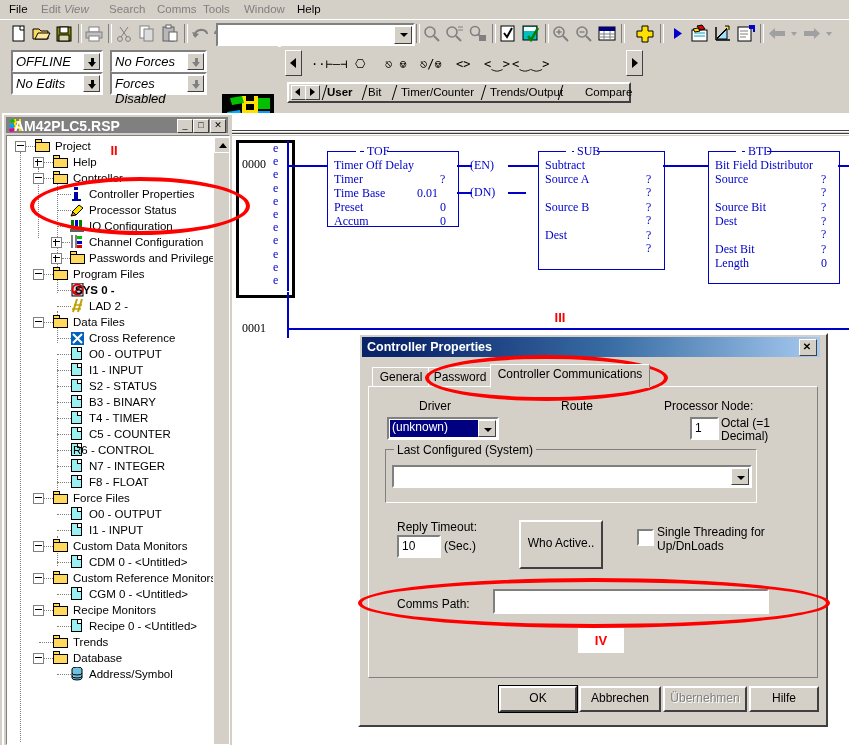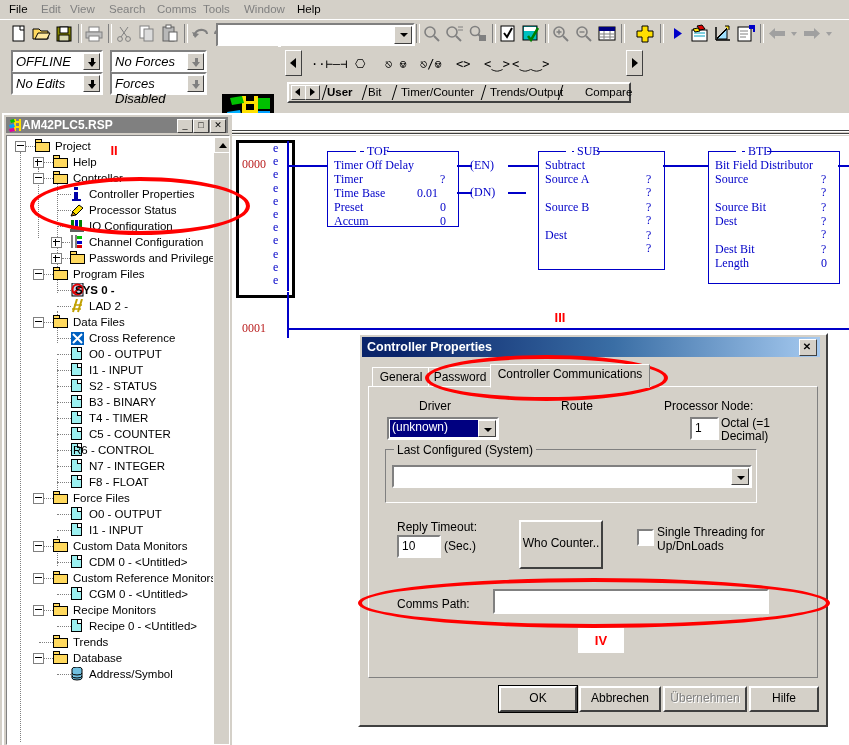--- a/index.html
+++ b/index.html
@@ -55,21 +55,21 @@
   .ins{position:absolute;top:11px;height:14px;color:#000;font-size:12px;font-family:"DejaVu Sans Mono",monospace;}
   .tabstrip{position:absolute;left:6px;top:36px;width:340px;height:17px;background:#d4d0c8;}
   .tabitem{position:absolute;top:0;height:17px;line-height:16px;font-size:11.5px;white-space:nowrap;}
   .tabitem.sel{font-weight:bold;}
   .tabsep{position:absolute;top:1px;width:9px;height:15px;}
   .tabsep:before{content:"";position:absolute;left:5px;top:0;width:1px;height:15px;background:#000;transform:skewX(-17deg);}
 
   
   .projwin{position:absolute;left:2px;top:113px;width:228px;height:630px;background:#d4d0c8;}
   .projtitle{position:absolute;left:2px;top:2px;width:222px;height:16px;background:#808080;}
-  .projtitle .t{position:absolute;left:16px;top:1px;color:#fff;font-weight:bold;font-size:12px;}
+  .projtitle .t{position:absolute;left:8px;top:1px;color:#fff;font-weight:bold;font-size:14px;}
   .wbtn{position:absolute;top:2px;width:14px;height:12px;background:#d4d0c8;font-size:9px;line-height:10px;text-align:center;}
   .treearea{position:absolute;left:2px;top:20px;width:222px;height:608px;background:#fff;overflow:hidden;}
   .tsb{position:absolute;right:0;top:0;width:16px;height:608px;background:#d4d0c8;}
   .tsb .btn{position:absolute;left:0;width:16px;height:16px;background:#d4d0c8;}
   .tsb .thumb{position:absolute;left:0;top:16px;width:16px;height:662px;background:#d4d0c8;}
   .upar{position:absolute;left:4px;top:5px;width:0;height:0;border-left:4px solid transparent;border-right:4px solid transparent;border-bottom:5px solid #000;}
   .node{position:absolute;height:16px;line-height:16px;white-space:nowrap;font-size:11.5px;}
   .nlab{position:absolute;left:19px;top:0;}
   .pm{position:absolute;width:9px;height:9px;background:#fff;border:1px solid #808080;top:3px;}
   .pm:before{content:"";position:absolute;left:1px;top:3px;width:7px;height:1px;background:#000;}
@@ -83,21 +83,21 @@
   .doc:after{content:"";position:absolute;right:0;top:0;width:4px;height:4px;background:#fff;border-left:1px solid #000;border-bottom:1px solid #000;box-sizing:border-box;}
 
   
   .ladwin{position:absolute;left:232px;top:113px;width:617px;height:632px;background:#fff;}
   .ladtitle{position:absolute;left:0;top:0;width:617px;height:17px;background:#808080;}
   .ladtitle .t{position:absolute;left:22px;top:1px;color:#fff;font-weight:bold;font-size:11.5px;}
   .ladgrip{position:absolute;left:0;top:17px;width:617px;height:6px;background:#d4d0c8;}
   .ladgrip div{position:absolute;left:0;width:617px;height:1px;}
   .ladcanvas{position:absolute;left:0;top:23px;width:617px;height:609px;background:#fff;overflow:hidden;}
   .rungbox{position:absolute;border:3px solid #000;}
-  .rnum{position:absolute;font-size:12px;color:#b91c1c;font-family:"Liberation Serif",serif;}
+  .rnum{position:absolute;font-size:12px;color:#000000;font-family:"Liberation Serif",serif;}
   .ecol{position:absolute;font-size:12px;color:#0000c8;font-family:"Liberation Serif",serif;}
   .wire{position:absolute;background:#0000c8;}
   .blk{position:absolute;border:1px solid #0000c8;background:#fff;}
   .blktitle{position:absolute;top:-8px;background:#fff;color:#0000c8;font-size:12px;font-family:"Liberation Serif",serif;padding:0 3px;}
   .blkrow{position:absolute;font-size:12px;color:#0000c8;font-family:"Liberation Serif",serif;white-space:nowrap;}
   .coil{position:absolute;font-size:12px;color:#0000c8;font-family:"Liberation Serif",serif;}
 
   
   .dlg{position:absolute;left:358px;top:333px;width:466px;height:390px;background:#d4d0c8;
        border:2px solid;border-color:#fff #404040 #404040 #fff;}
@@ -134,21 +134,21 @@
      font-family:"Liberation Sans",sans-serif;text-align:center;}
 </style>
 </head>
 <body>
 
 <div class="app">
 
   <div class="menubar">
     <div class="mi" style="left:4px;">File</div>
     <div class="mi dim" style="left:36px;">Edit</div>
-    <div class="mi dim" style="left:65px;">View</div>
+    <div class="mi dim" style="left:59px;font-style:italic;">View</div>
     <div class="mi dim" style="left:104px;">Search</div>
     <div class="mi dim" style="left:152px;">Comms</div>
     <div class="mi dim" style="left:198px;">Tools</div>
     <div class="mi dim" style="left:239px;">Window</div>
     <div class="mi" style="left:292px;">Help</div>
   </div>
 
   <div class="tb1">
 
     <div class="tbtn" style="left:7px;">
@@ -875,21 +875,21 @@
             <div class="cbx-tri" style="margin-top:-1px;"></div>
           </div>
       </div>
 
       <div class="fld-lbl" style="left:28px;top:133px;">Reply Timeout:</div>
       <div class="txtbox" style="left:28px;top:148px;width:40px;height:19px;">
         <span class="v">10</span>
       </div>
       <div class="fld-lbl" style="left:75px;top:152px;">(Sec.)</div>
 
-      <div class="btn" style="left:150px;top:133px;width:80px;height:45px;line-height:43px;">Who Counter..</div>
+      <div class="btn" style="left:150px;top:133px;width:80px;height:45px;line-height:43px;">Who Active..</div>
 
       <div class="chk" style="left:268px;top:142px;"></div>
       <div class="fld-lbl" style="left:288px;top:138px;">Single Threading for</div>
       <div class="fld-lbl" style="left:288px;top:152px;">Up/DnLoads</div>
 
       <div class="fld-lbl" style="left:28px;top:210px;">Comms Path:</div>
       <div class="txtbox" style="left:124px;top:202px;width:272px;height:21px;">
         <span class="v"></span>
       </div>
     </div>

